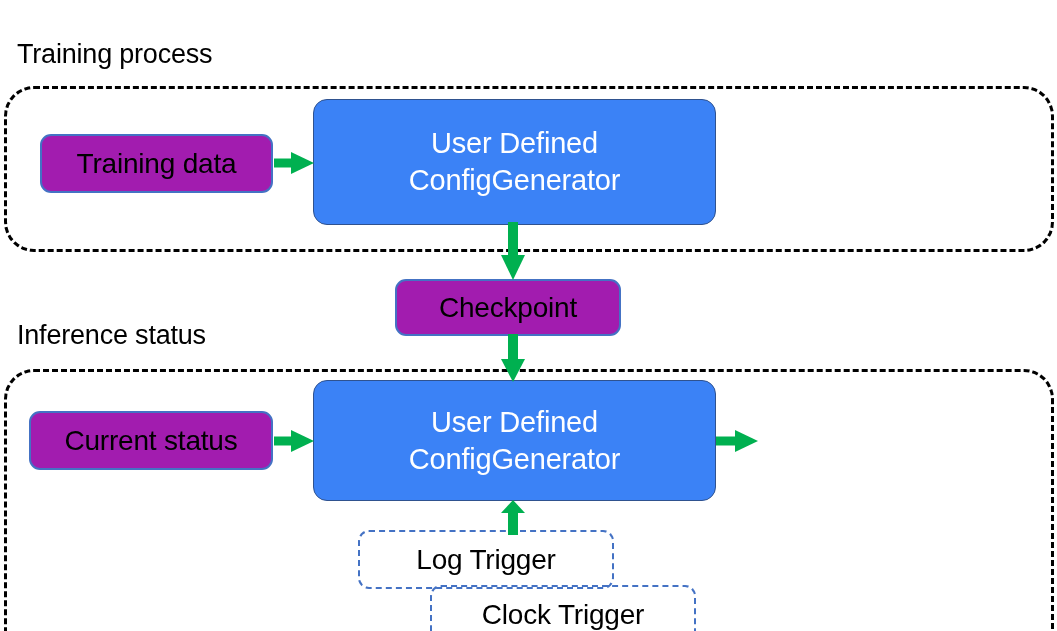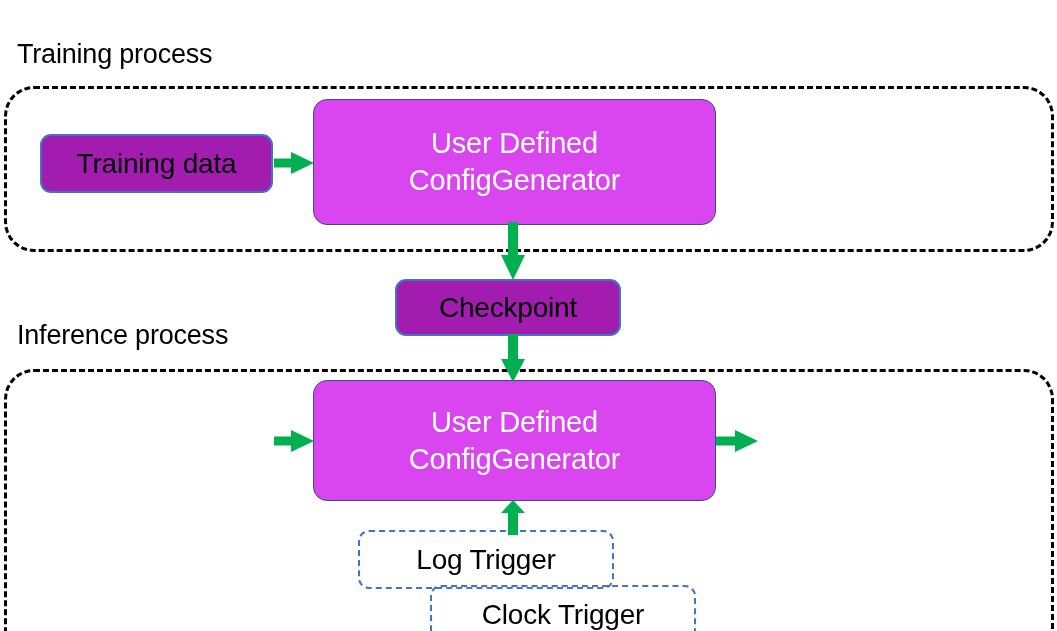--- a/index.html
+++ b/index.html
@@ -59,21 +59,21 @@
   }
   #box-training-data { left: 40px;  top: 98px;  width: 233px; height: 59px; }
   #box-checkpoint    { left: 395px; top: 243px; width: 226px; height: 57px; }
   #box-current-status{ left: 29px;  top: 375px; width: 244px; height: 59px; }
   #box-output-config { left: 757px; top: 375px; width: 252px; height: 59px; }
 
   
   .node-blue {
     position: absolute;
     box-sizing: border-box;
-    background: #d946ef;
+    background: #3b82f6;
     border: 1px solid #2F528F;
     border-radius: 14px;
     display: flex;
     flex-direction: column;
     align-items: center;
     justify-content: center;
     color: #ffffff;
     font-size: 29px;
     line-height: 37px;
     white-space: nowrap;
@@ -110,39 +110,42 @@
   #arrow-generator-to-output        { left: 714px; top: 390px; }
   #arrow-trigger-to-generator       { left: 498px; top: 463px; }
 </style>
 </head>
 <body>
 
 <div id="canvas">
 
   <div class="section-title" id="title-training">Training process</div>
 
-  <div class="section-title" id="title-inference">Inference process</div>
+  <div class="section-title" id="title-inference">Inference status</div>
 
   <div class="process-container" id="container-training"></div>
 
   <div class="process-container" id="container-inference"></div>
 
   <div class="node-box" id="box-training-data">
     <span>Training data</span>
   </div>
 
   <div class="node-blue" id="box-generator-training">
     <span>User Defined</span>
     <span>ConfigGenerator</span>
   </div>
 
   <div class="node-box" id="box-checkpoint">
     <span>Checkpoint</span>
   </div>
 
+  <div class="node-box" id="box-current-status">
+    <span>Current status</span>
+  </div>
 
   <div class="node-blue" id="box-generator-inference">
     <span>User Defined</span>
     <span>ConfigGenerator</span>
   </div>
 
 
   <div class="node-trigger" id="box-log-trigger">
     <span>Log Trigger</span>
   </div>

